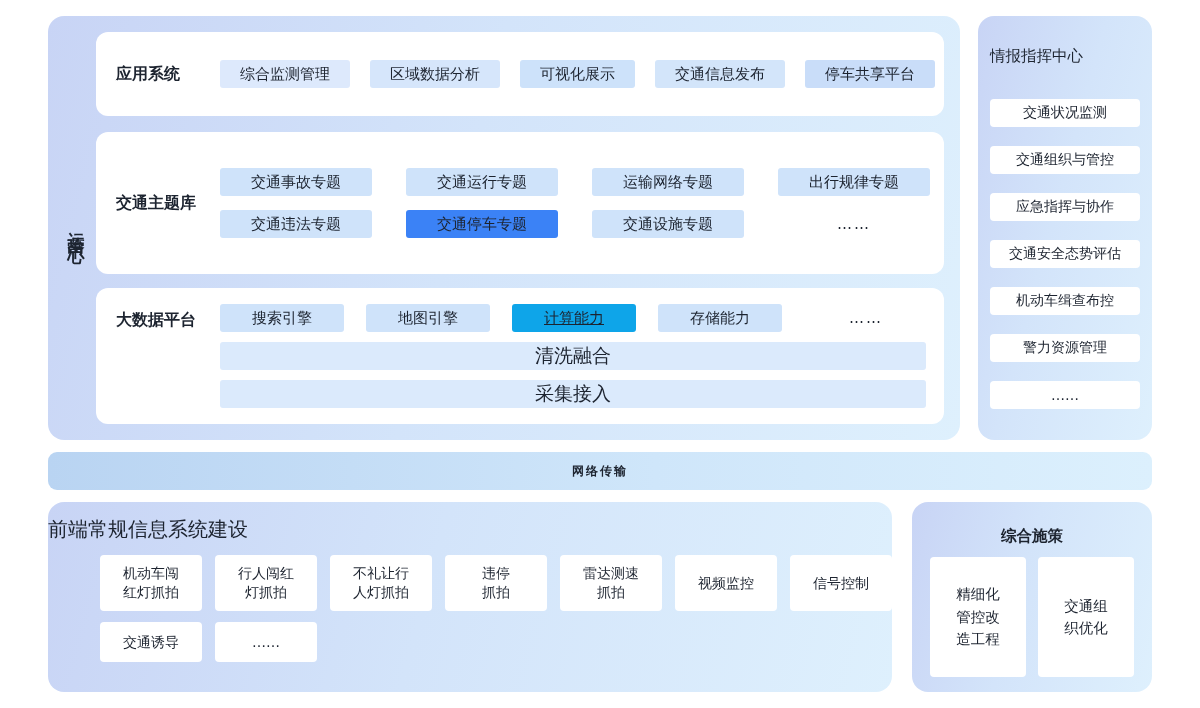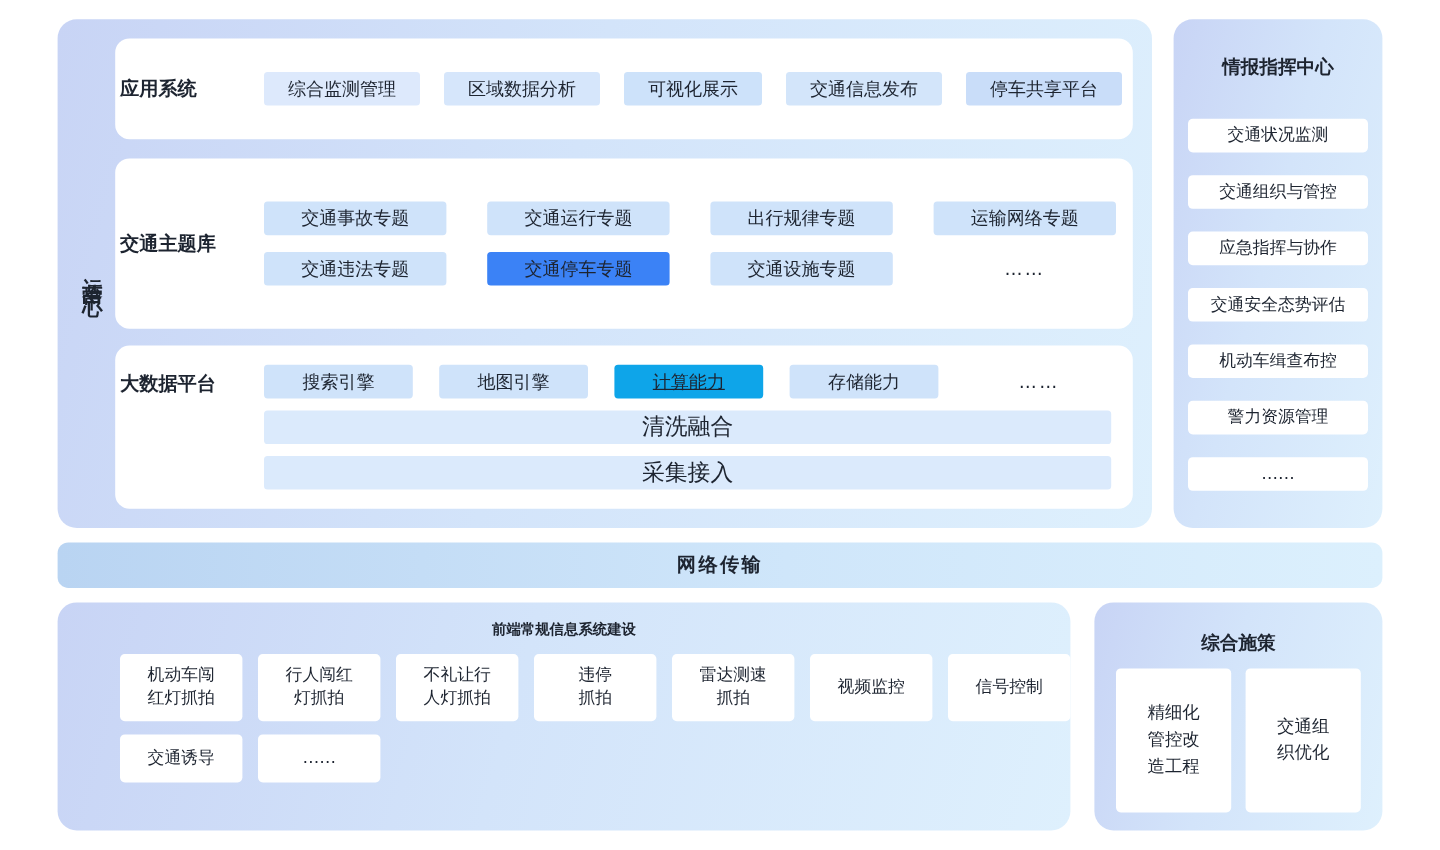--- a/index.html
+++ b/index.html
@@ -7,52 +7,52 @@
   .stage{position:relative;width:1200px;height:708px;overflow:hidden;background:#ffffff}
 
   .panel{position:absolute;border-radius:16px;background:linear-gradient(105deg,#c8d4f5 0%,#d3e4fa 45%,#def0fd 100%)}
   #op-panel{left:48px;top:16px;width:912px;height:424px}
   #cmd-panel{left:978px;top:16px;width:174px;height:424px;padding:30px 12px 0}
   #front-panel{left:48px;top:502px;width:844px;height:190px;padding-top:14px}
   #measure-panel{left:912px;top:502px;width:240px;height:190px;padding-top:24px}
 
   #net-bar{position:absolute;left:48px;top:452px;width:1104px;height:38px;border-radius:9px;
     background:linear-gradient(90deg,#b9d4f2 0%,#cfe6fa 55%,#dcf0fd 100%);
-    display:flex;align-items:center;justify-content:center;font-weight:700;font-size:16px;letter-spacing:2px}
+    display:flex;align-items:center;justify-content:center;font-weight:700;font-size:12px;letter-spacing:2px}
 
   .v-label{position:absolute;left:14px;top:0;height:100%;width:30px;display:flex;align-items:center;justify-content:center;
     writing-mode:vertical-rl;text-orientation:upright;font-weight:700;font-size:17px;letter-spacing:5px}
 
   .card{position:absolute;left:48px;width:848px;background:#ffffff;border-radius:12px;display:flex;align-items:center}
   #card-app{top:16px;height:84px}
   #card-theme{top:116px;height:142px}
   #card-bigdata{top:272px;height:136px}
-  .card-title{flex:0 0 124px;padding-left:4px;font-weight:700;font-size:16px}
+  .card-title{flex:0 0 124px;padding-left:20px;font-weight:700;font-size:16px}
   #card-bigdata .card-title{align-self:flex-start;margin-top:22px}
 
   .chip{height:28px;display:inline-flex;align-items:center;justify-content:center;padding:4px 20px;border-radius:3px;
     font-size:15px;background:#cfe3fa;white-space:nowrap}
   #app-items{display:flex;gap:20px;align-items:center}
 
   .theme-rows{display:flex;flex-direction:column;gap:14px}
   .theme-row{display:grid;grid-template-columns:repeat(4,152px);column-gap:34px}
   .theme-row .chip{padding:0;width:152px}
   .ellipsis{display:flex;align-items:center;justify-content:center;font-size:15px;letter-spacing:2px;background:transparent}
 
   .bd-col{display:flex;flex-direction:column;gap:10px}
   .bd-row{display:flex;gap:22px;align-items:center}
   .bd-row .chip{padding:12px;width:124px}
   .bd-row .ellipsis{width:124px}
   .bar{width:706px;height:28px;border-radius:3px;background:#dbeafc;display:flex;align-items:center;justify-content:center;font-size:19px}
 
-  .cmd-title{text-align:center;font-weight:700;font-size:15.5px;margin-bottom:32px}
+  .cmd-title{font-weight:400;font-size:15.5px;margin-bottom:32px}
   .cmd-items{display:flex;flex-direction:column;gap:19px}
   .cmd-item{height:28px;background:#ffffff;border-radius:4px;display:flex;align-items:center;justify-content:center;font-size:14px;white-space:nowrap}
 
-  .front-title{font-weight:700;font-size:12px;text-align:center}
+  .front-title{font-weight:400;font-size:20px;}
   .front-row{display:flex;gap:13px;margin-left:52px;margin-top:12px}
   .front-row + .front-row{margin-top:11px}
   .fbox{width:102px;background:#ffffff;border-radius:4px;display:flex;align-items:center;justify-content:center;
     text-align:center;font-size:14px;line-height:1.35}
   .fbox.tall{height:56px}
   .fbox.short{height:40px}
 
   .measure-title{font-weight:700;font-size:15.5px;text-align:center}
   .measure-row{display:flex;gap:12px;justify-content:center;margin-top:10px}
   .mbox{width:96px;height:120px;background:#ffffff;border-radius:4px;display:flex;align-items:center;justify-content:center;
@@ -76,22 +76,22 @@
           <div class="chip" style="background: rgb(201, 221, 249);">停车共享平台</div>
         </div>
     </div>
 
     <div class="card" id="card-theme">
       <div class="card-title">交通主题库</div>
       <div class="theme-rows" id="theme-rows">
           <div class="theme-row">
             <div class="chip" style="background: rgb(207, 227, 250);">交通事故专题</div>
             <div class="chip" style="background: rgb(207, 227, 250);">交通运行专题</div>
+            <div class="chip" style="background: rgb(207, 227, 250);">运输网络专题</div>
             <div class="chip" style="background: rgb(207, 227, 250);">出行规律专题</div>
-            <div class="chip" style="background: rgb(207, 227, 250);">运输网络专题</div>
           </div>
           <div class="theme-row">
             <div class="chip" style="background: rgb(207, 227, 250);">交通违法专题</div>
             <div class="chip" style="background: #3b82f6;">交通停车专题</div>
             <div class="chip" style="background: rgb(207, 227, 250);">交通设施专题</div>
             <div class="ellipsis">……</div>
           </div>
         </div>
     </div>
 

